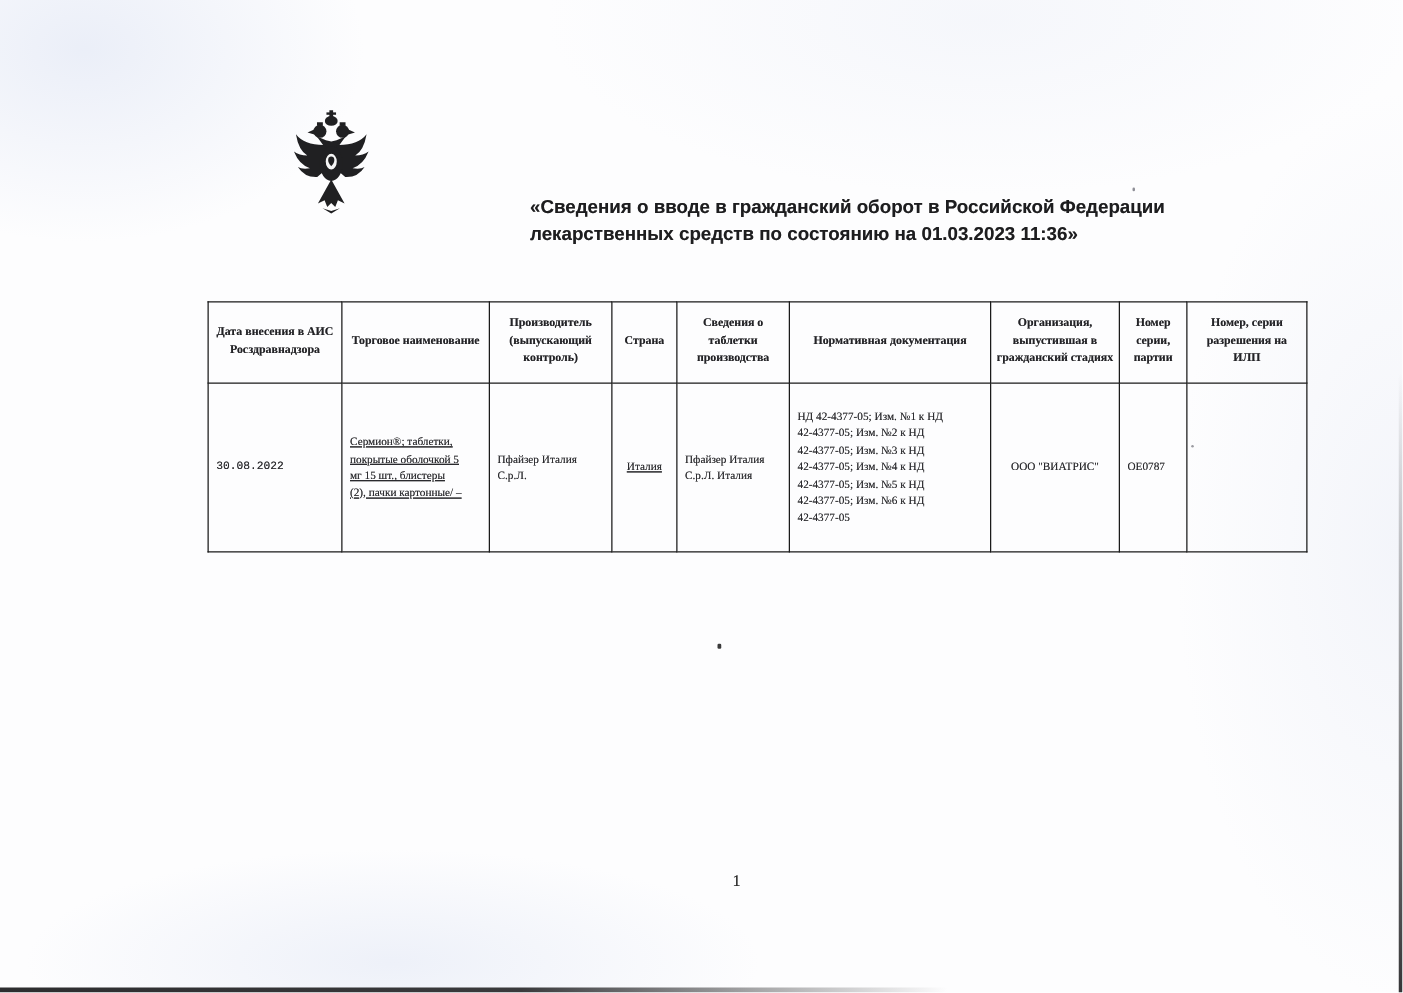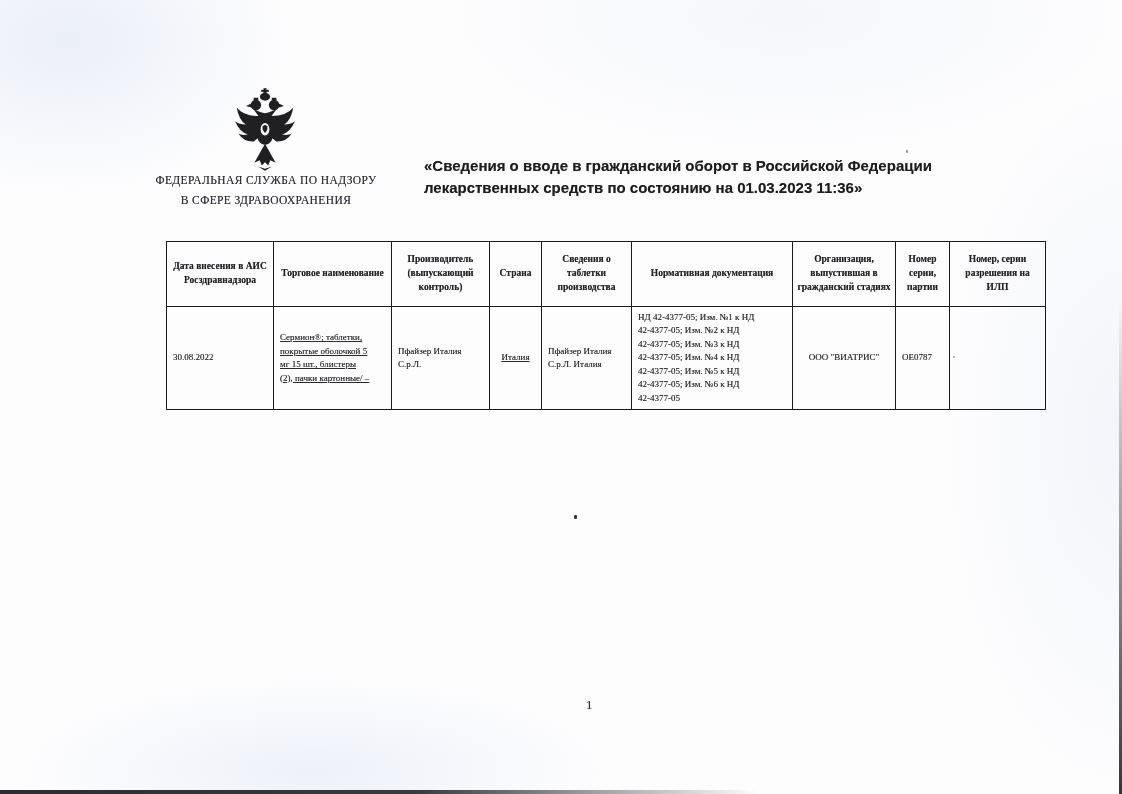--- a/index.html
+++ b/index.html
@@ -59,25 +59,25 @@
     font-size: 9.5px; line-height: 1.45;
     font-weight: bold;
     text-align: center; vertical-align: middle;
     padding: 2px 4px;
     color: #232327;
   }
   table.report td {
     height: 96px;
     font-size: 9px; line-height: 1.5;
     vertical-align: middle;
-    padding: 3px 6px;
+    padding: 19px 6px;
     white-space: pre-line;
     color: #2a2a2e;
   }
-  td.c-date   { text-align: left; padding-left: 8px; }
+  td.c-date   { text-align: left; padding-left: 8px; font-family: Liberation Mono, monospace; }
   td.c-name   { text-align: left; text-decoration: underline; }
   td.c-maker  { text-align: left; }
   td.c-country{ text-align: center; text-decoration: underline; }
   td.c-stage  { text-align: left; }
   td.c-nd     { text-align: left; line-height: 1.55; }
   td.c-org    { text-align: center; }
   td.c-serial { text-align: left; padding-left: 7px; }
   td.c-ilp    { text-align: center; }
 
   
@@ -131,24 +131,20 @@
       <path d="M26 26 Q10 26.5 3.5 18 Q5.5 30 12 34 Q6 34 2 31 Q6 41 14 43.5 Q8 44.5 5 42.5 Q10 50.5 19.5 50 L26.5 44 Z"></path>
       <path d="M34 26 Q50 26.5 56.5 18 Q54.5 30 48 34 Q54 34 58 31 Q54 41 46 43.5 Q52 44.5 55 42.5 Q50 50.5 40.5 50 L33.5 44 Z"></path>
       <ellipse cx="30" cy="40" rx="8.6" ry="13"></ellipse>
       <path d="M30 52 L20 70 L25 67.5 L27 72.5 L30 69.5 L33 72.5 L35 67.5 L40 70 Z"></path>
       <path d="M23.5 73.5 L30 77.5 L36.5 73.5 L30 75.5 Z"></path>
     </g>
     <ellipse cx="30" cy="38.5" rx="4.7" ry="6.5" fill="#f6f6f6" stroke="#202022" stroke-width="1.1"></ellipse>
     <path d="M28 35.6 q2 -2 4 0 q1.2 3.2 -2 6.4 q-3.2 -3.2 -2 -6.4" fill="#202022"></path>
   </svg>
 
-  <div class="agency">
-    <div>ФЕДЕРАЛЬНАЯ СЛУЖБА ПО НАДЗОРУ</div>
-    <div>В СФЕРЕ ЗДРАВООХРАНЕНИЯ</div>
-  </div>
 
   <div class="doc-title">
     <div>«Сведения о вводе в гражданский оборот в Российской Федерации</div>
     <div>лекарственных средств по состоянию на 01.03.2023 11:36»</div>
   </div>
 
   <table class="report">
     <colgroup>
       <col style="width:107px">
         <col style="width:118px">

